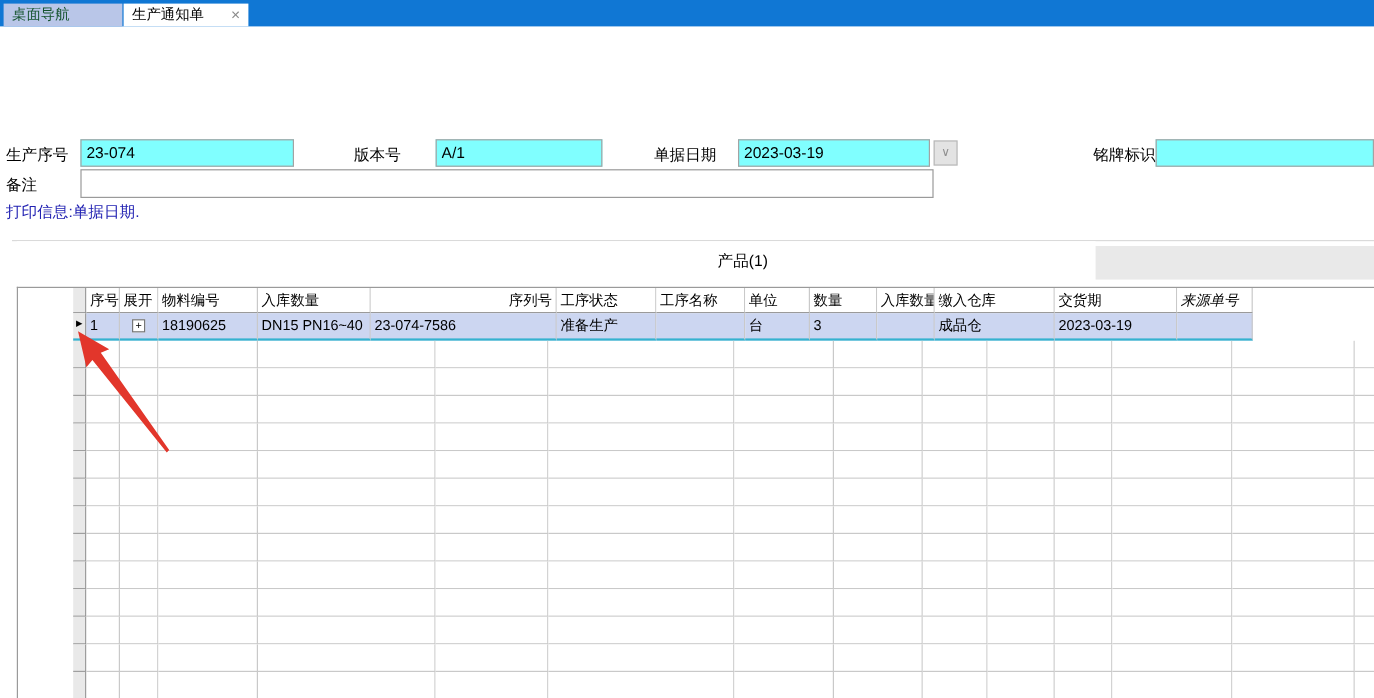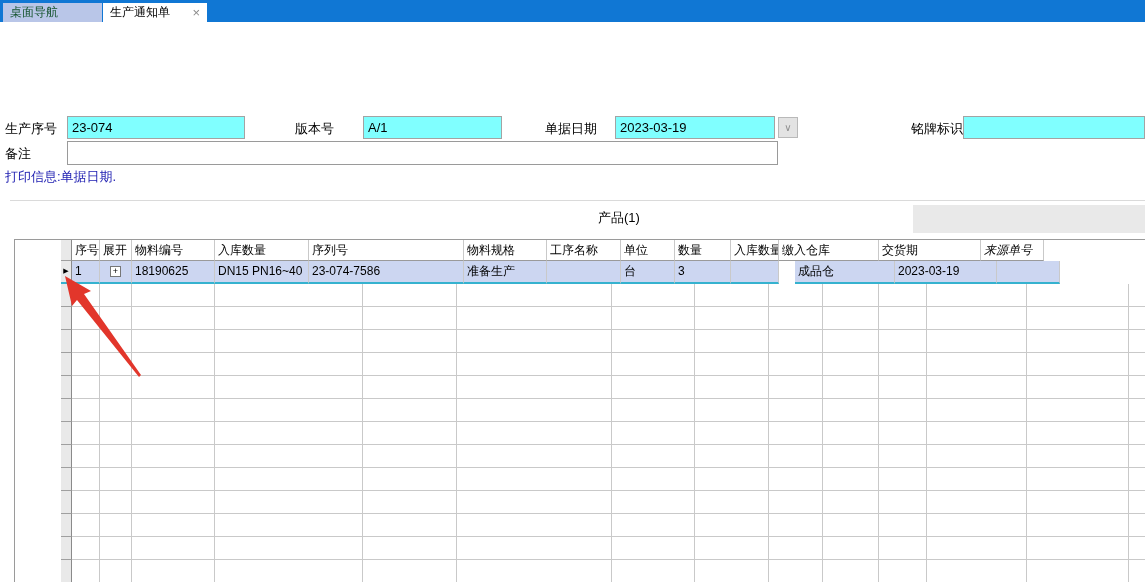--- a/index.html
+++ b/index.html
@@ -92,43 +92,43 @@
 <div class="prod-gray"></div>
 <div class="prod-tab-label">产品(1)</div>
 
 <div class="grid">
     <div class="grow hrow">
       <div class="sel" style="width: 11px;"></div>
       <div class="gcell" style="width: 28px;">序号</div>
       <div class="gcell" style="width: 32px;">展开</div>
       <div class="gcell" style="width: 83px;">物料编号</div>
       <div class="gcell" style="width: 94px;">入库数量</div>
-      <div class="gcell" style="width: 155px;">序列号</div>
-      <div class="gcell" style="width: 83px;">物料规格</div>
+      <div class="gcell" style="width: 155px; text-align: right;">序列号</div>
+      <div class="gcell" style="width: 83px;">工序状态</div>
       <div class="gcell" style="width: 74px;">工序名称</div>
       <div class="gcell" style="width: 54px;">单位</div>
       <div class="gcell" style="width: 56px;">数量</div>
       <div class="gcell" style="width: 48px;">入库数量</div>
       <div class="gcell" style="width: 100px;">缴入仓库</div>
       <div class="gcell" style="width: 102px;">交货期</div>
       <div class="gcell" style="width: 63px; font-style: italic;">来源单号</div>
     </div>
     <div class="grow drow">
       <div class="sel" style="width: 11px;">▶</div>
       <div class="gcell" style="width: 28px;">1</div>
       <div class="gcell" style="width: 32px; text-align: center;"><span class="expand-box">+</span></div>
       <div class="gcell" style="width: 83px;">18190625</div>
       <div class="gcell" style="width: 94px;">DN15 PN16~40</div>
       <div class="gcell" style="width: 155px;">23-074-7586</div>
       <div class="gcell" style="width: 83px;">准备生产</div>
       <div class="gcell" style="width: 74px;"></div>
       <div class="gcell" style="width: 54px;">台</div>
       <div class="gcell" style="width: 56px;">3</div>
       <div class="gcell" style="width: 48px;"></div>
-      <div class="gcell" style="width: 100px; margin-left: 16px;">成品仓</div>
+      <div class="gcell" style="width: 100px;">成品仓</div>
       <div class="gcell" style="width: 102px;">2023-03-19</div>
       <div class="gcell" style="width: 63px;"></div>
     </div>
     <div class="grow erow">
       <div class="sel" style="width: 11px;"></div>
       <div class="gcell" style="width: 28px;"></div>
       <div class="gcell" style="width: 32px;"></div>
       <div class="gcell" style="width: 83px;"></div>
       <div class="gcell" style="width: 148px;"></div>
       <div class="gcell" style="width: 94px;"></div>

